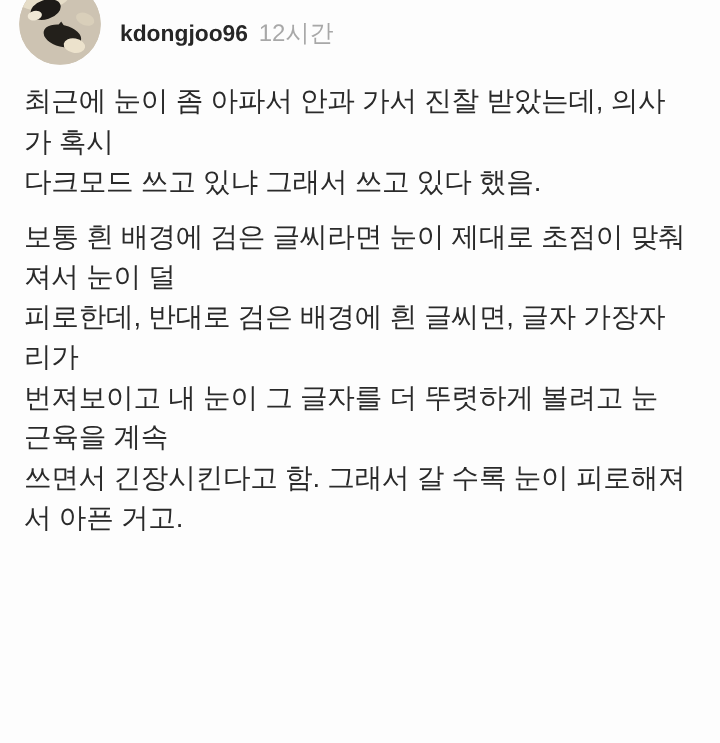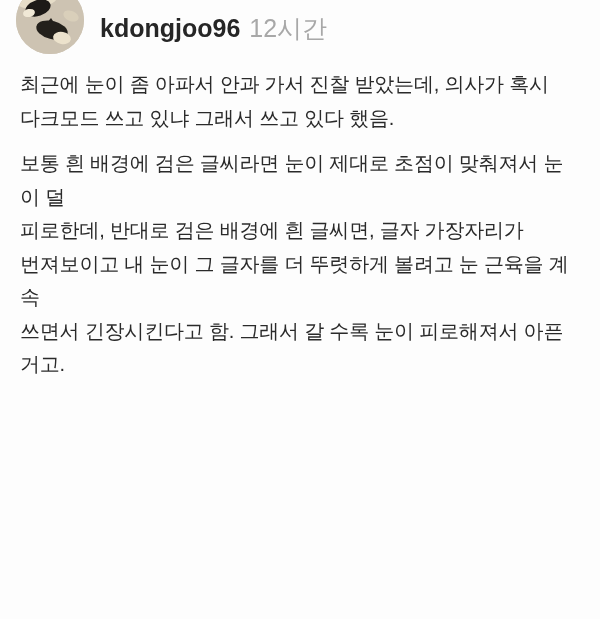--- a/index.html
+++ b/index.html
@@ -29,42 +29,42 @@
   }
   .avatar svg { display: block; width: 68px; height: 68px; }
   .header-text {
     position: absolute;
     top: 13px;
     left: 100px;
     white-space: nowrap;
     line-height: 30px;
   }
   .username {
-    font-size: 25px;
+    font-size: 19px;
     font-weight: 600;
     color: #262626;
     cursor: pointer;
   }
   .timestamp {
-    font-size: 25px;
+    font-size: 20px;
     font-weight: 400;
     color: #a8a8a8;
     margin-left: 9px;
   }
   .body {
     position: absolute;
     top: 0;
     left: 0;
     width: 600px;
     box-sizing: border-box;
     padding: 68px 24px 0 20px;
   }
   .body p {
     margin: 0 0 12px 0;
-    font-size: 20px;
+    font-size: 23px;
     line-height: 33.5px;
     color: #2a2a2a;
     white-space: pre-line;
     letter-spacing: -0.2px;
   }
 </style>
 </head>
 <body>
 
 <div class="post">

